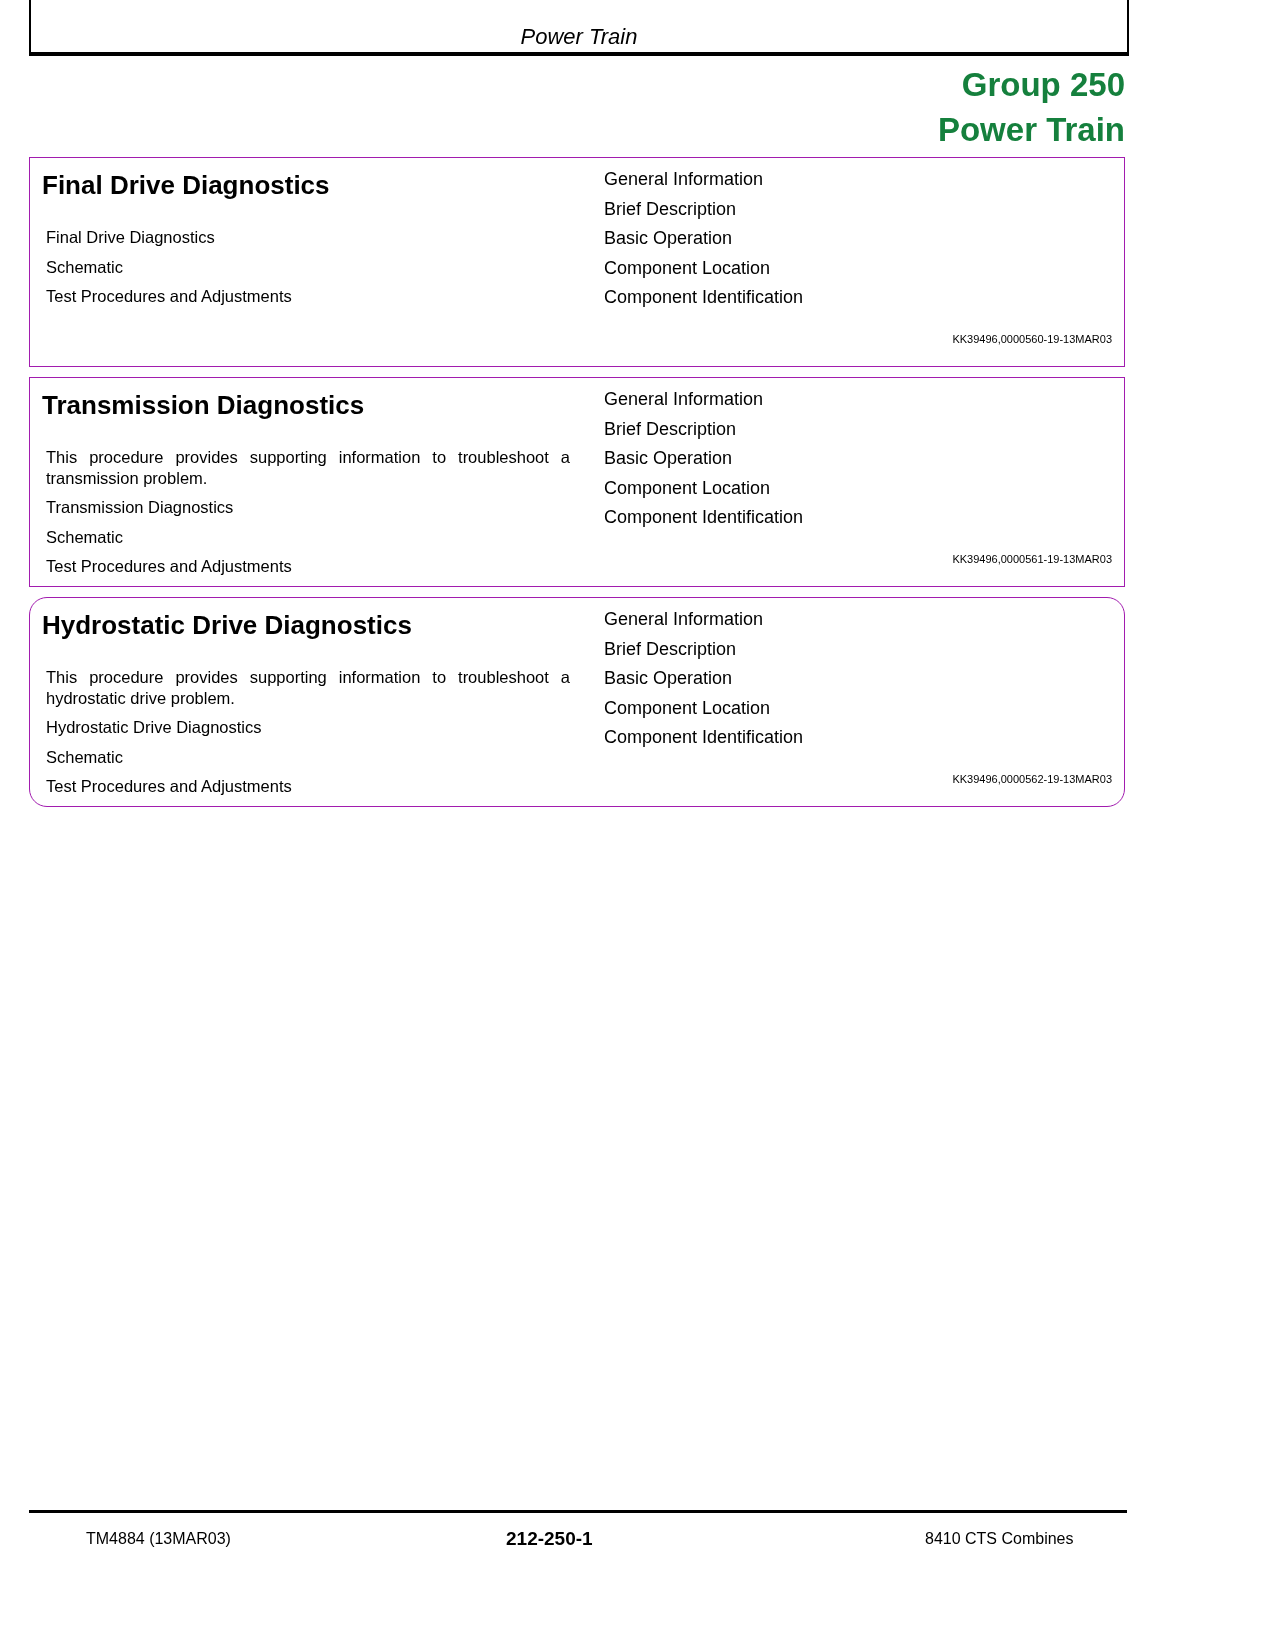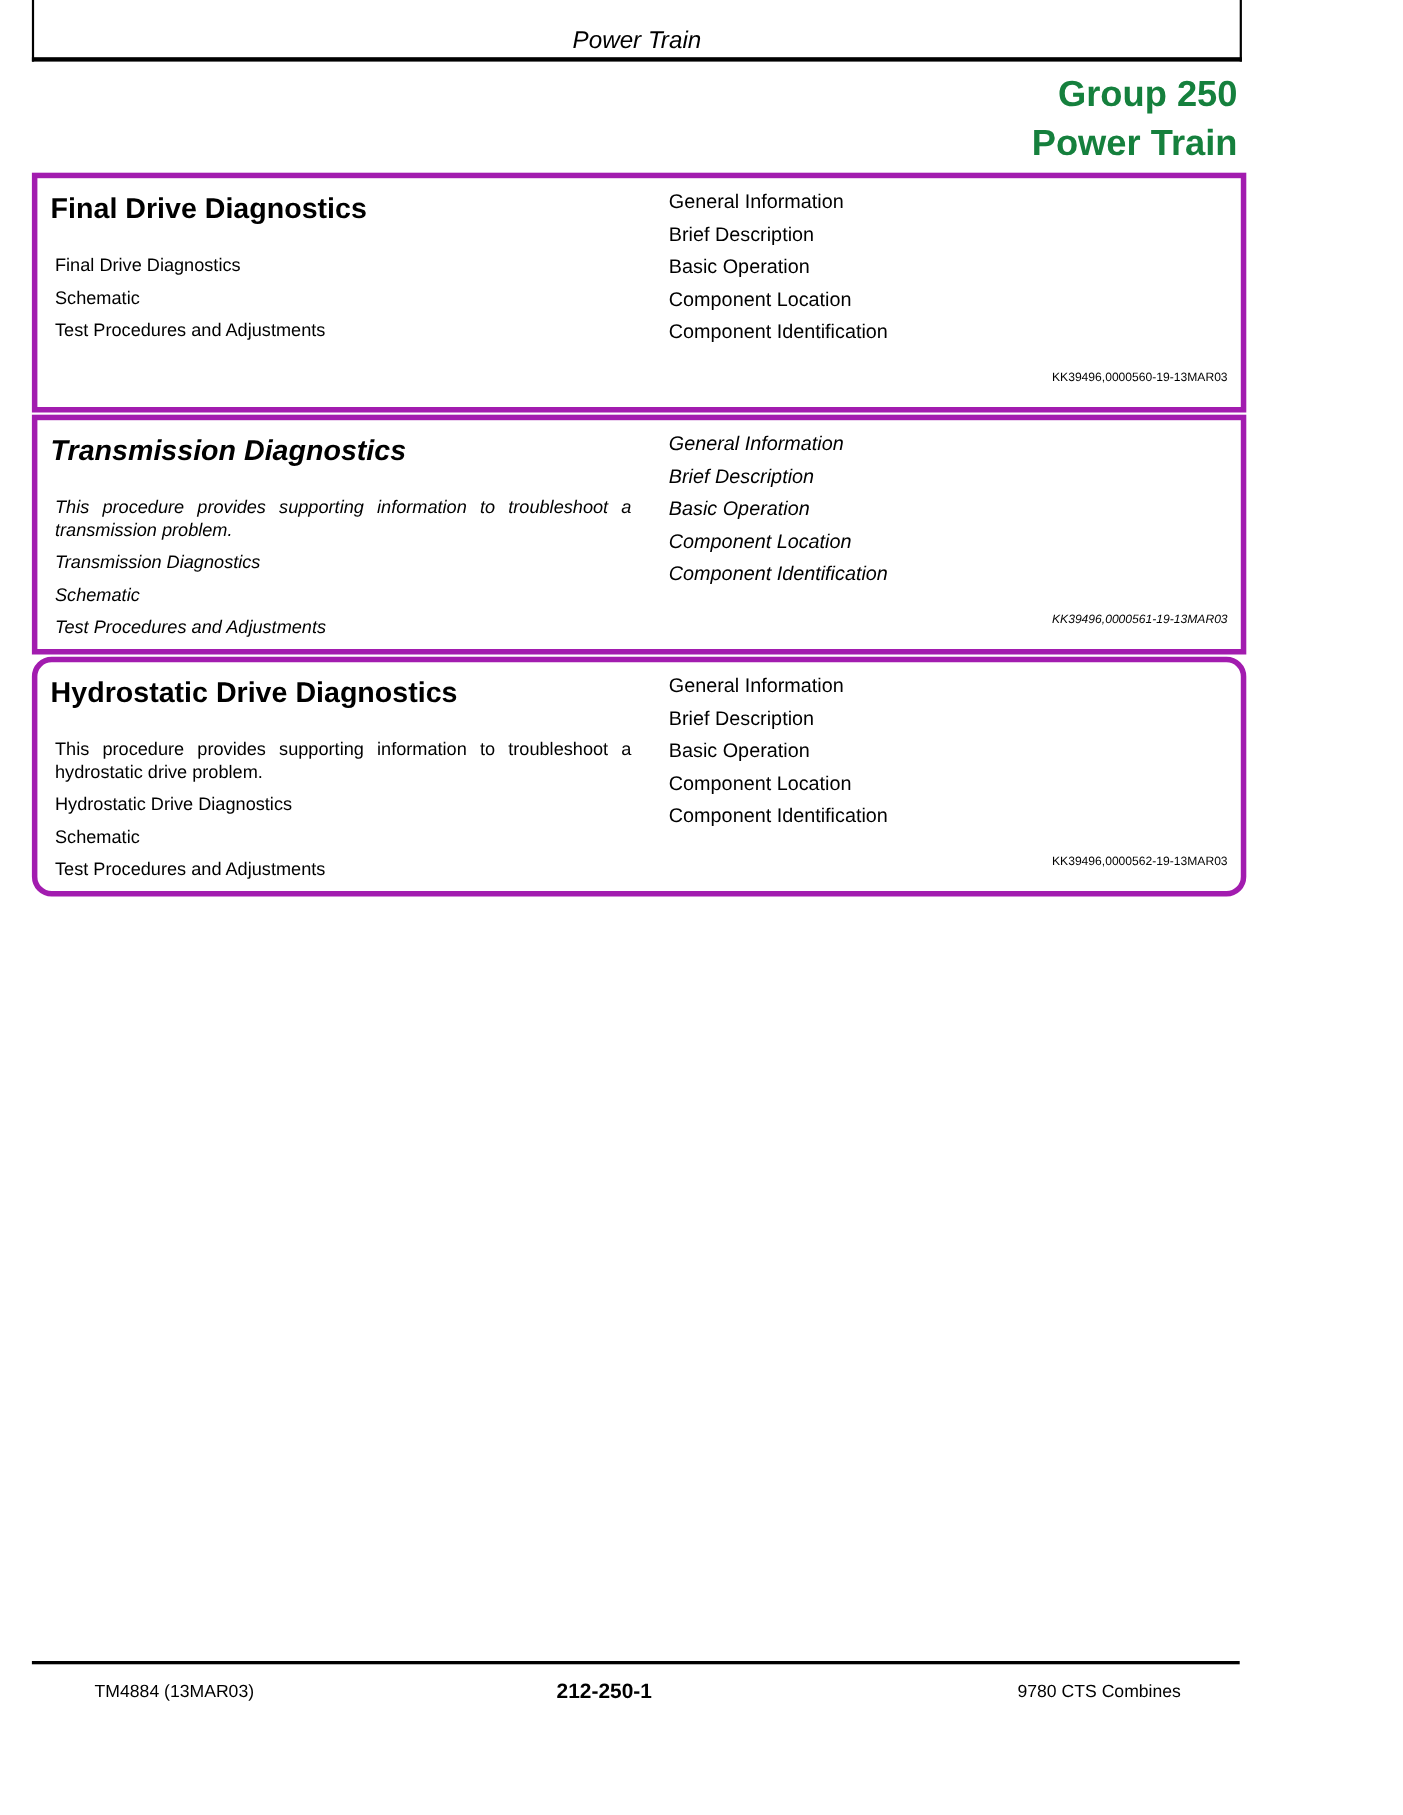--- a/index.html
+++ b/index.html
@@ -4,21 +4,21 @@
 <style>
   html, body { margin:0; padding:0; background:#ffffff; }
   body { width:1275px; height:1650px; position:relative; overflow:hidden;
          font-family:"Liberation Sans", sans-serif; color:#000; }
   .header-box { position:absolute; left:29px; top:-4px; width:1096px; height:56px;
                 border-left:2px solid #000; border-right:2px solid #000; border-bottom:4px solid #000; }
   .header-title { position:absolute; left:0; right:0; top:28px; text-align:center;
                   font-style:italic; font-size:22px; }
   .group-title { position:absolute; right:150px; text-align:right; color:#15803d;
                  font-weight:bold; font-size:33px; line-height:44px; }
-  .section { position:absolute; left:29px; width:1094px; border:5px solid #a21caf; box-sizing:content-box; }
+  .section { position:absolute; left:29px; width:1094px; border:1px solid #a21caf; box-sizing:content-box; }
   .sec-title { position:absolute; left:12px; top:12px; font-weight:bold; font-size:26px; }
   .sec-left { position:absolute; left:16px; top:69px; width:524px; font-size:16.5px; }
   .sec-desc { text-align:justify; line-height:21px; margin-bottom:8px; }
   .sec-link { line-height:21px; margin-bottom:8.6px; }
   .sec-right { position:absolute; left:574px; top:11px; font-size:18px; }
   .sec-right .sec-link { margin-bottom:8.6px; }
   .sec-ref { position:absolute; right:12px; top:158px; font-size:11px;margin-top:17px; }
   .footer-rule { position:absolute; left:29px; top:1510px; width:1098px; height:3px; background:#000; }
   .footer { position:absolute; top:1530px; font-size:16px; }
   .footer-left { left:86px; }
@@ -45,21 +45,21 @@
   <div class="sec-right">
     <div class="sec-link">General Information</div>
     <div class="sec-link">Brief Description</div>
     <div class="sec-link">Basic Operation</div>
     <div class="sec-link">Component Location</div>
     <div class="sec-link">Component Identification</div>
   </div>
   <div class="sec-ref">KK39496,0000560-19-13MAR03</div>
 </div>
 
-<div class="section" style="top:377px; height:208px;font-style:italic;">
+<div class="section" style="top:377px; height:208px;">
   <div class="sec-title">Transmission Diagnostics</div>
   <div class="sec-left">
     <div class="sec-desc">This procedure provides supporting information to troubleshoot a transmission problem.</div>
     <div class="sec-link">Transmission Diagnostics</div>
     <div class="sec-link">Schematic</div>
     <div class="sec-link">Test Procedures and Adjustments</div>
   </div>
   <div class="sec-right">
     <div class="sec-link">General Information</div>
     <div class="sec-link">Brief Description</div>
@@ -84,13 +84,13 @@
     <div class="sec-link">Basic Operation</div>
     <div class="sec-link">Component Location</div>
     <div class="sec-link">Component Identification</div>
   </div>
   <div class="sec-ref">KK39496,0000562-19-13MAR03</div>
 </div>
 
 <div class="footer-rule"></div>
 <div class="footer footer-left">TM4884 (13MAR03)</div>
 <div class="footer footer-center">212-250-1</div>
-<div class="footer footer-right">9780 CTS Combines</div>
+<div class="footer footer-right">8410 CTS Combines</div>
 
 </body></html>

